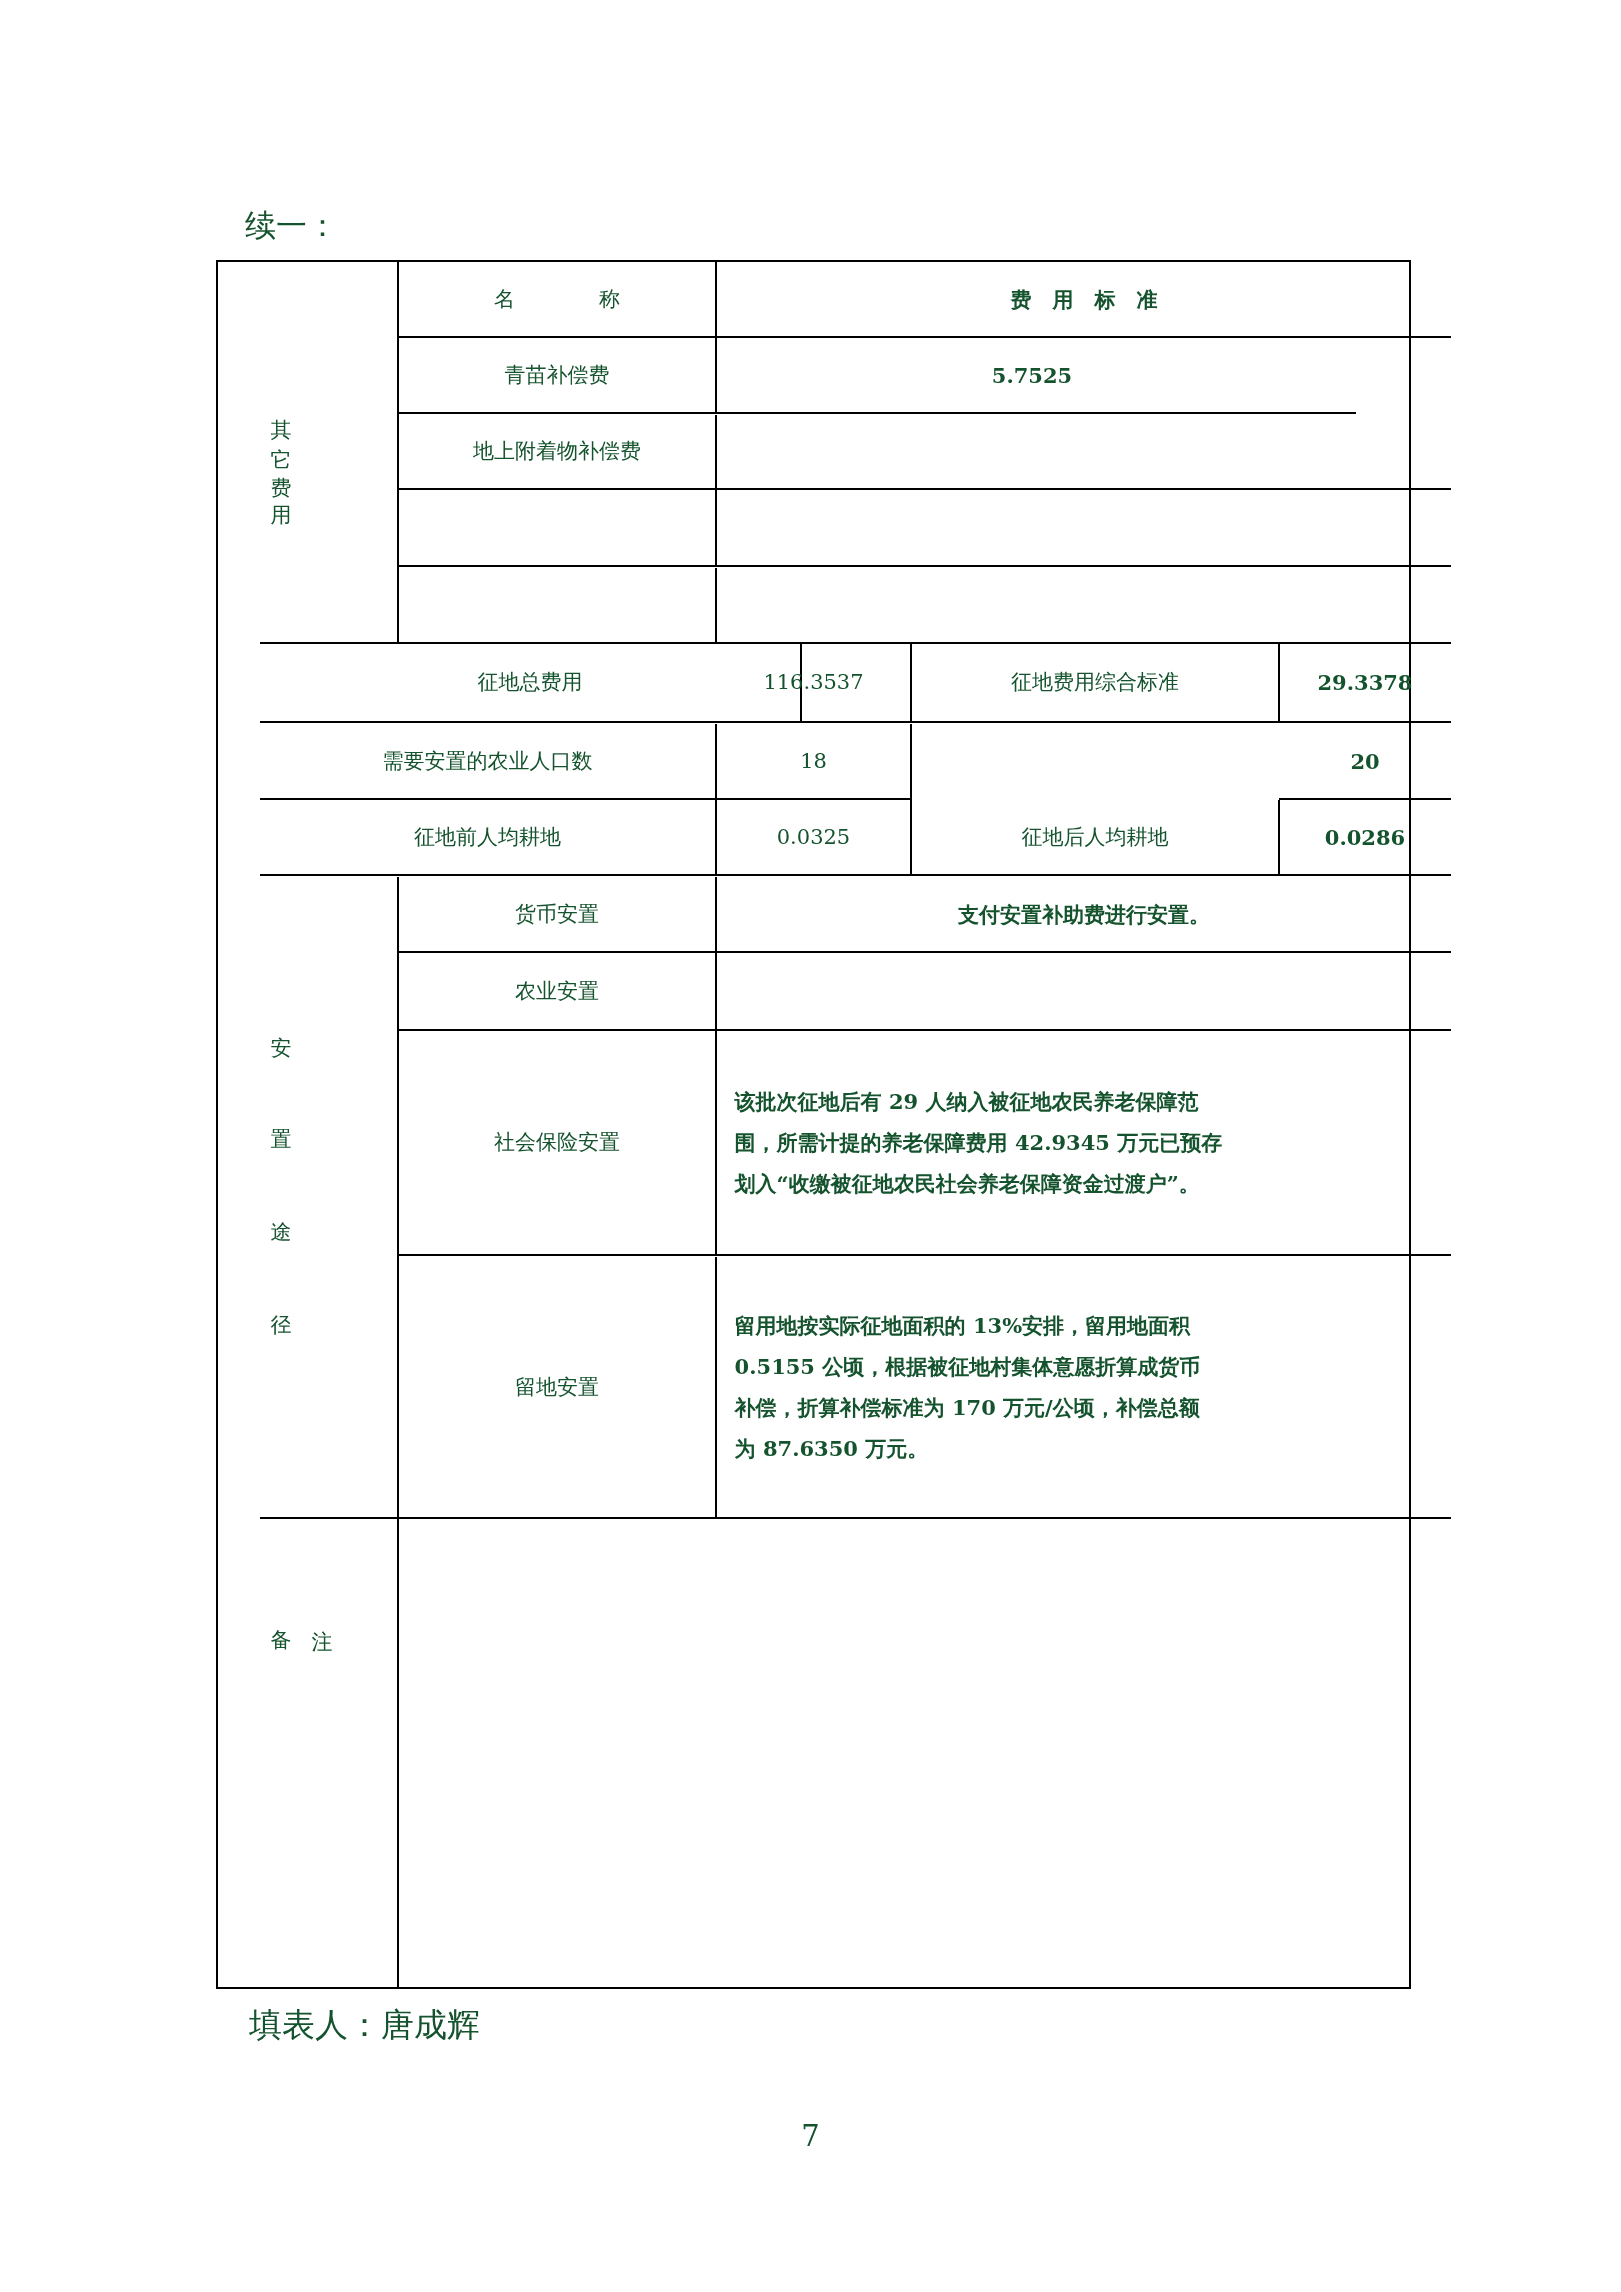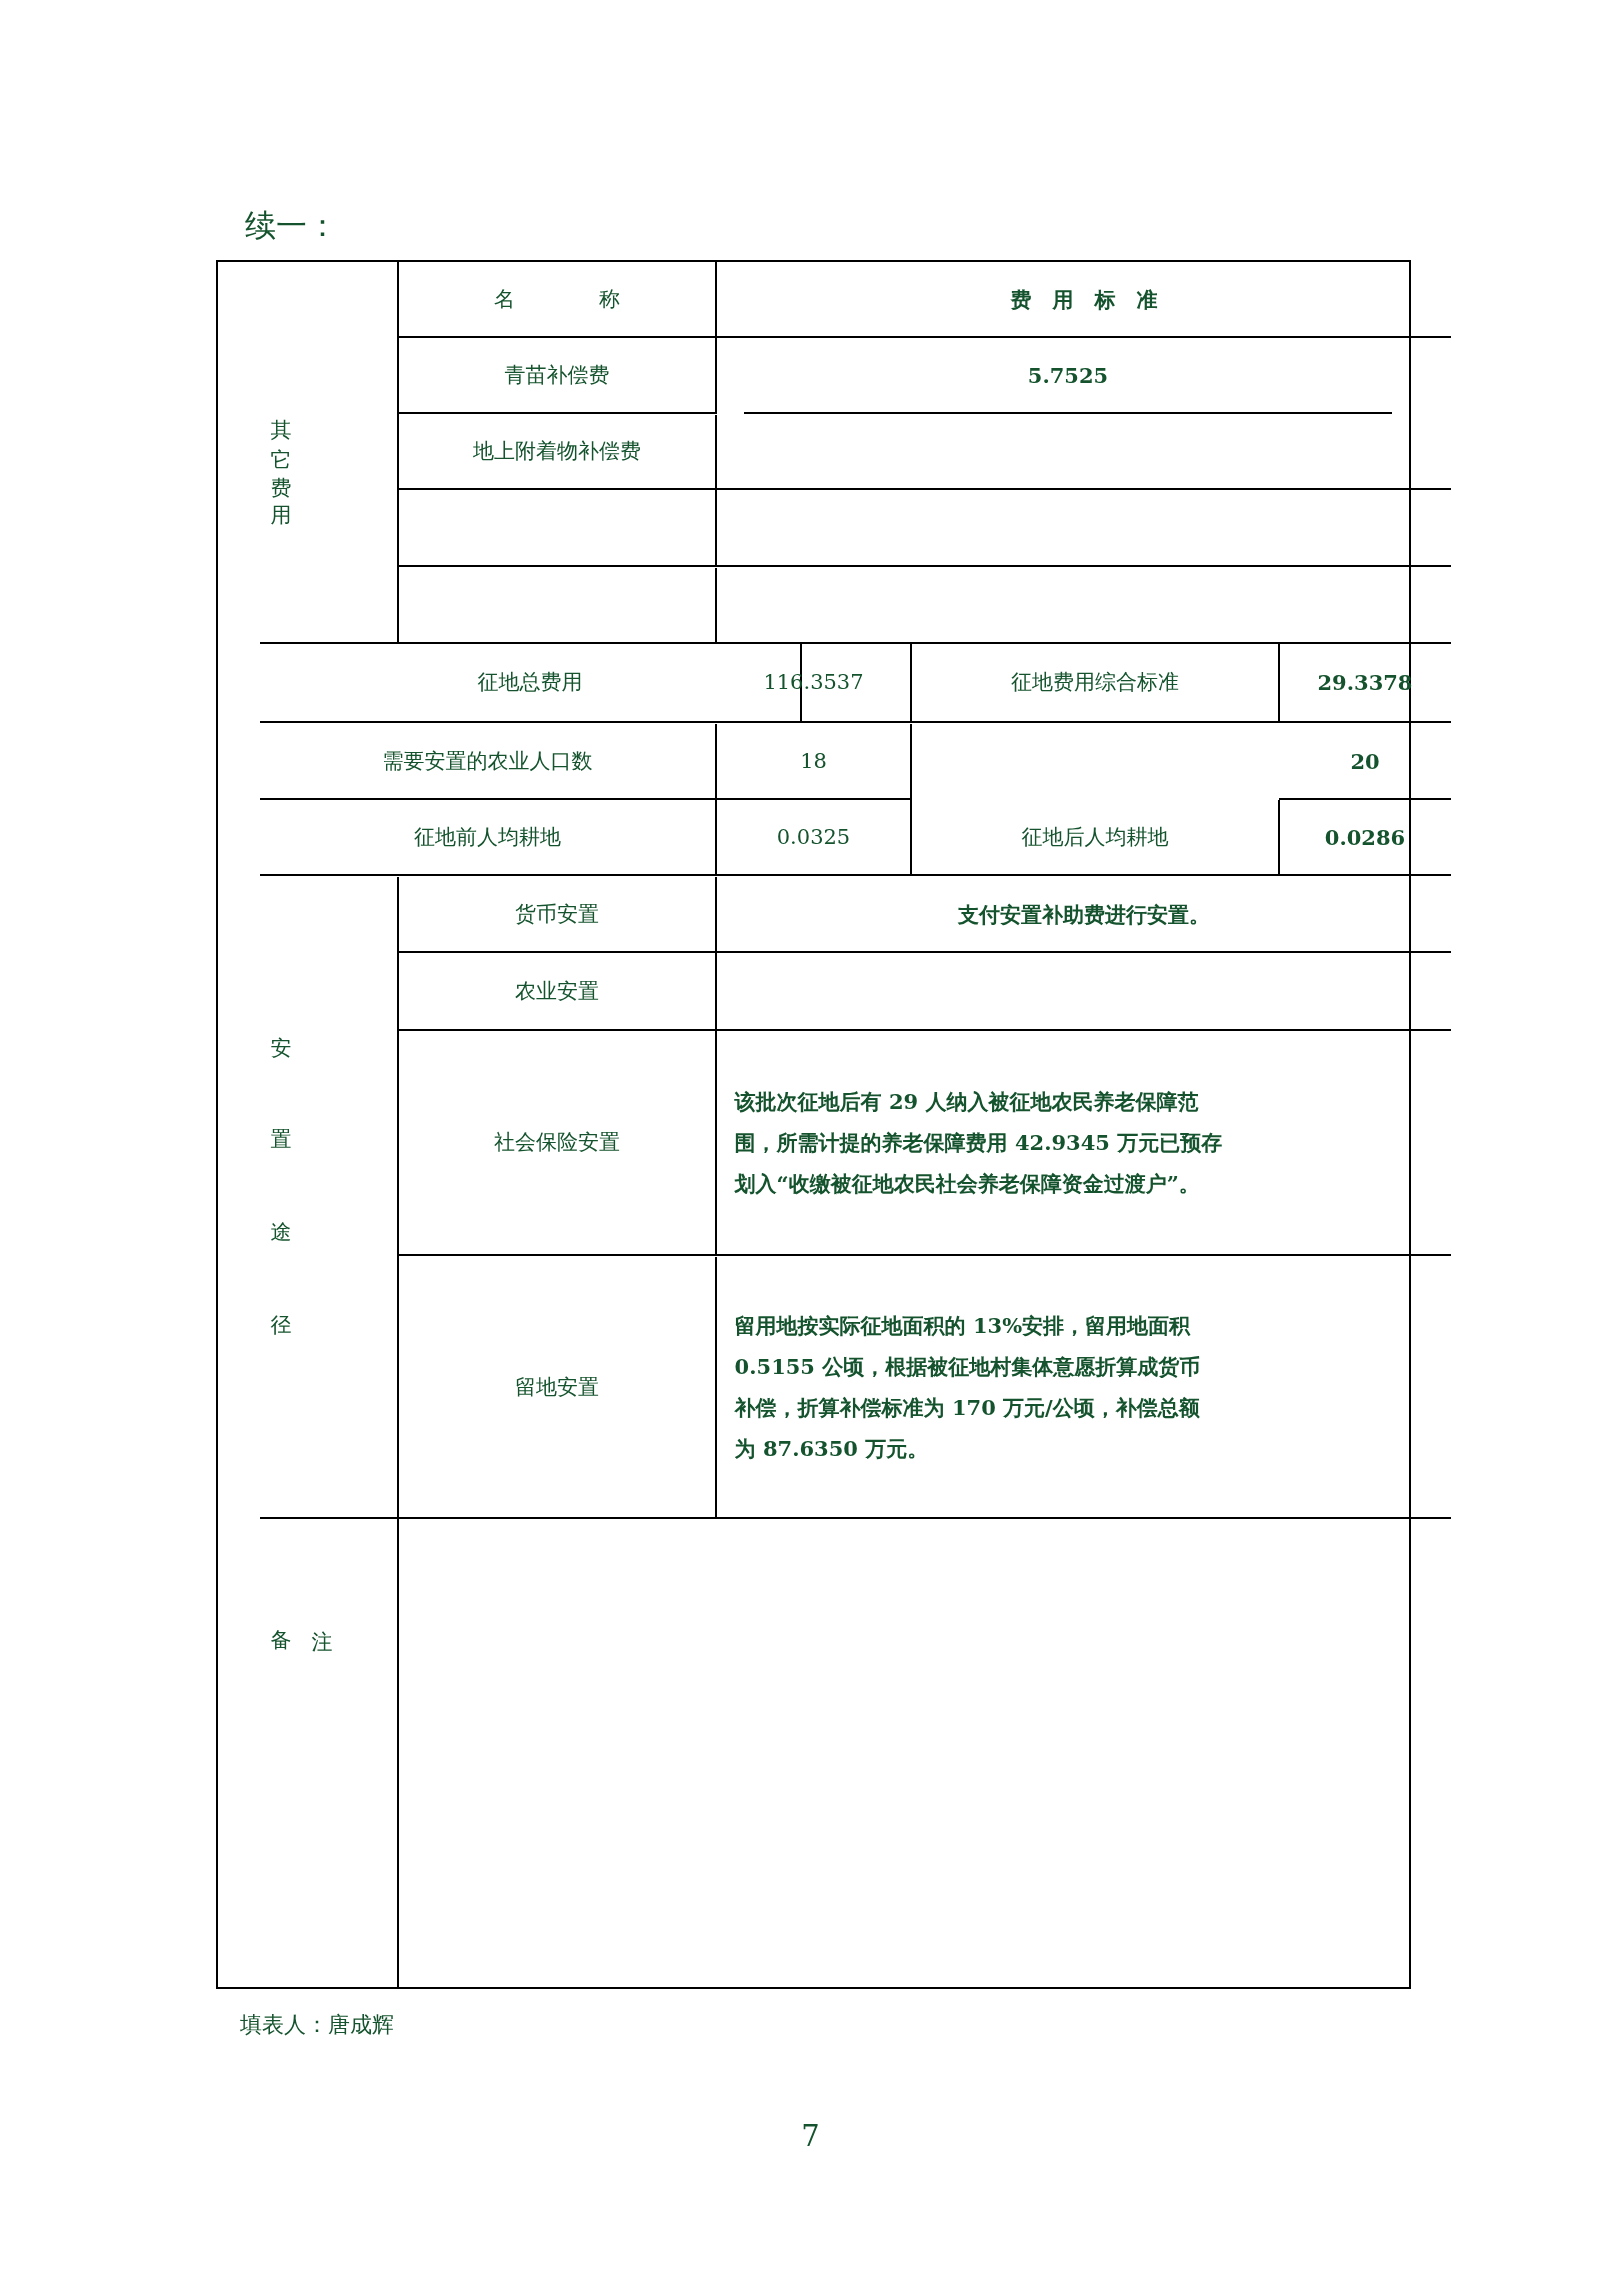--- a/index.html
+++ b/index.html
@@ -47,22 +47,22 @@
     text-align:left;
     padding-left:0;
   }
   .v-other{padding-top:15.7px;letter-spacing:29px;}
   .v-resettle{padding-top:16.7px;letter-spacing:93px;}
   .v-remark{padding-top:94px;letter-spacing:218px;}
   .vlabel{display:flex;align-items:center;justify-content:flex-start;flex-direction:row;}
   
   .vlabel{justify-content:center;align-items:flex-start;}
   .filler{
-    position:absolute;left:240px;top:2005px;
-    font-size:22px;line-height:39px;
+    position:absolute;left:249px;top:2005px;
+    font-size:33px;line-height:39px;
   }
   .pageno{
     position:absolute;left:0;top:2119px;width:100%;
     text-align:center;font-size:29px;line-height:35px;
   }
 </style>
 </head>
 <body>
 
 <div class="page">
@@ -70,21 +70,21 @@
   <div class="cont-label">续一：</div>
 
   <div class="table">
 
     <div class="cell vlabel v-other" style="left:0;top:0;width:139px;height:382px">其它费用</div>
 
     <div class="cell" style="left:139px;top:0;width:318px;height:76px">名　　　　称</div>
     <div class="cell no-r" style="left:457px;top:0;width:734px;height:76px">费　用　标　准</div>
 
     <div class="cell" style="left:139px;top:76px;width:318px;height:76px">青苗补偿费</div>
-    <div class="cell no-r" style="left:484px;top:76px;width:648px;height:76px">5.7525</div>
+    <div class="cell no-r" style="left:448px;top:76px;width:648px;height:76px">5.7525</div>
 
     <div class="cell" style="left:139px;top:153px;width:318px;height:75px">地上附着物补偿费</div>
     <div class="cell no-r" style="left:457px;top:153px;width:734px;height:75px"></div>
 
     <div class="cell" style="left:139px;top:228px;width:318px;height:77px"></div>
     <div class="cell no-r" style="left:457px;top:228px;width:734px;height:77px"></div>
 
     <div class="cell" style="left:139px;top:306px;width:318px;height:76px"></div>
     <div class="cell no-r" style="left:457px;top:306px;width:734px;height:76px"></div>
 

